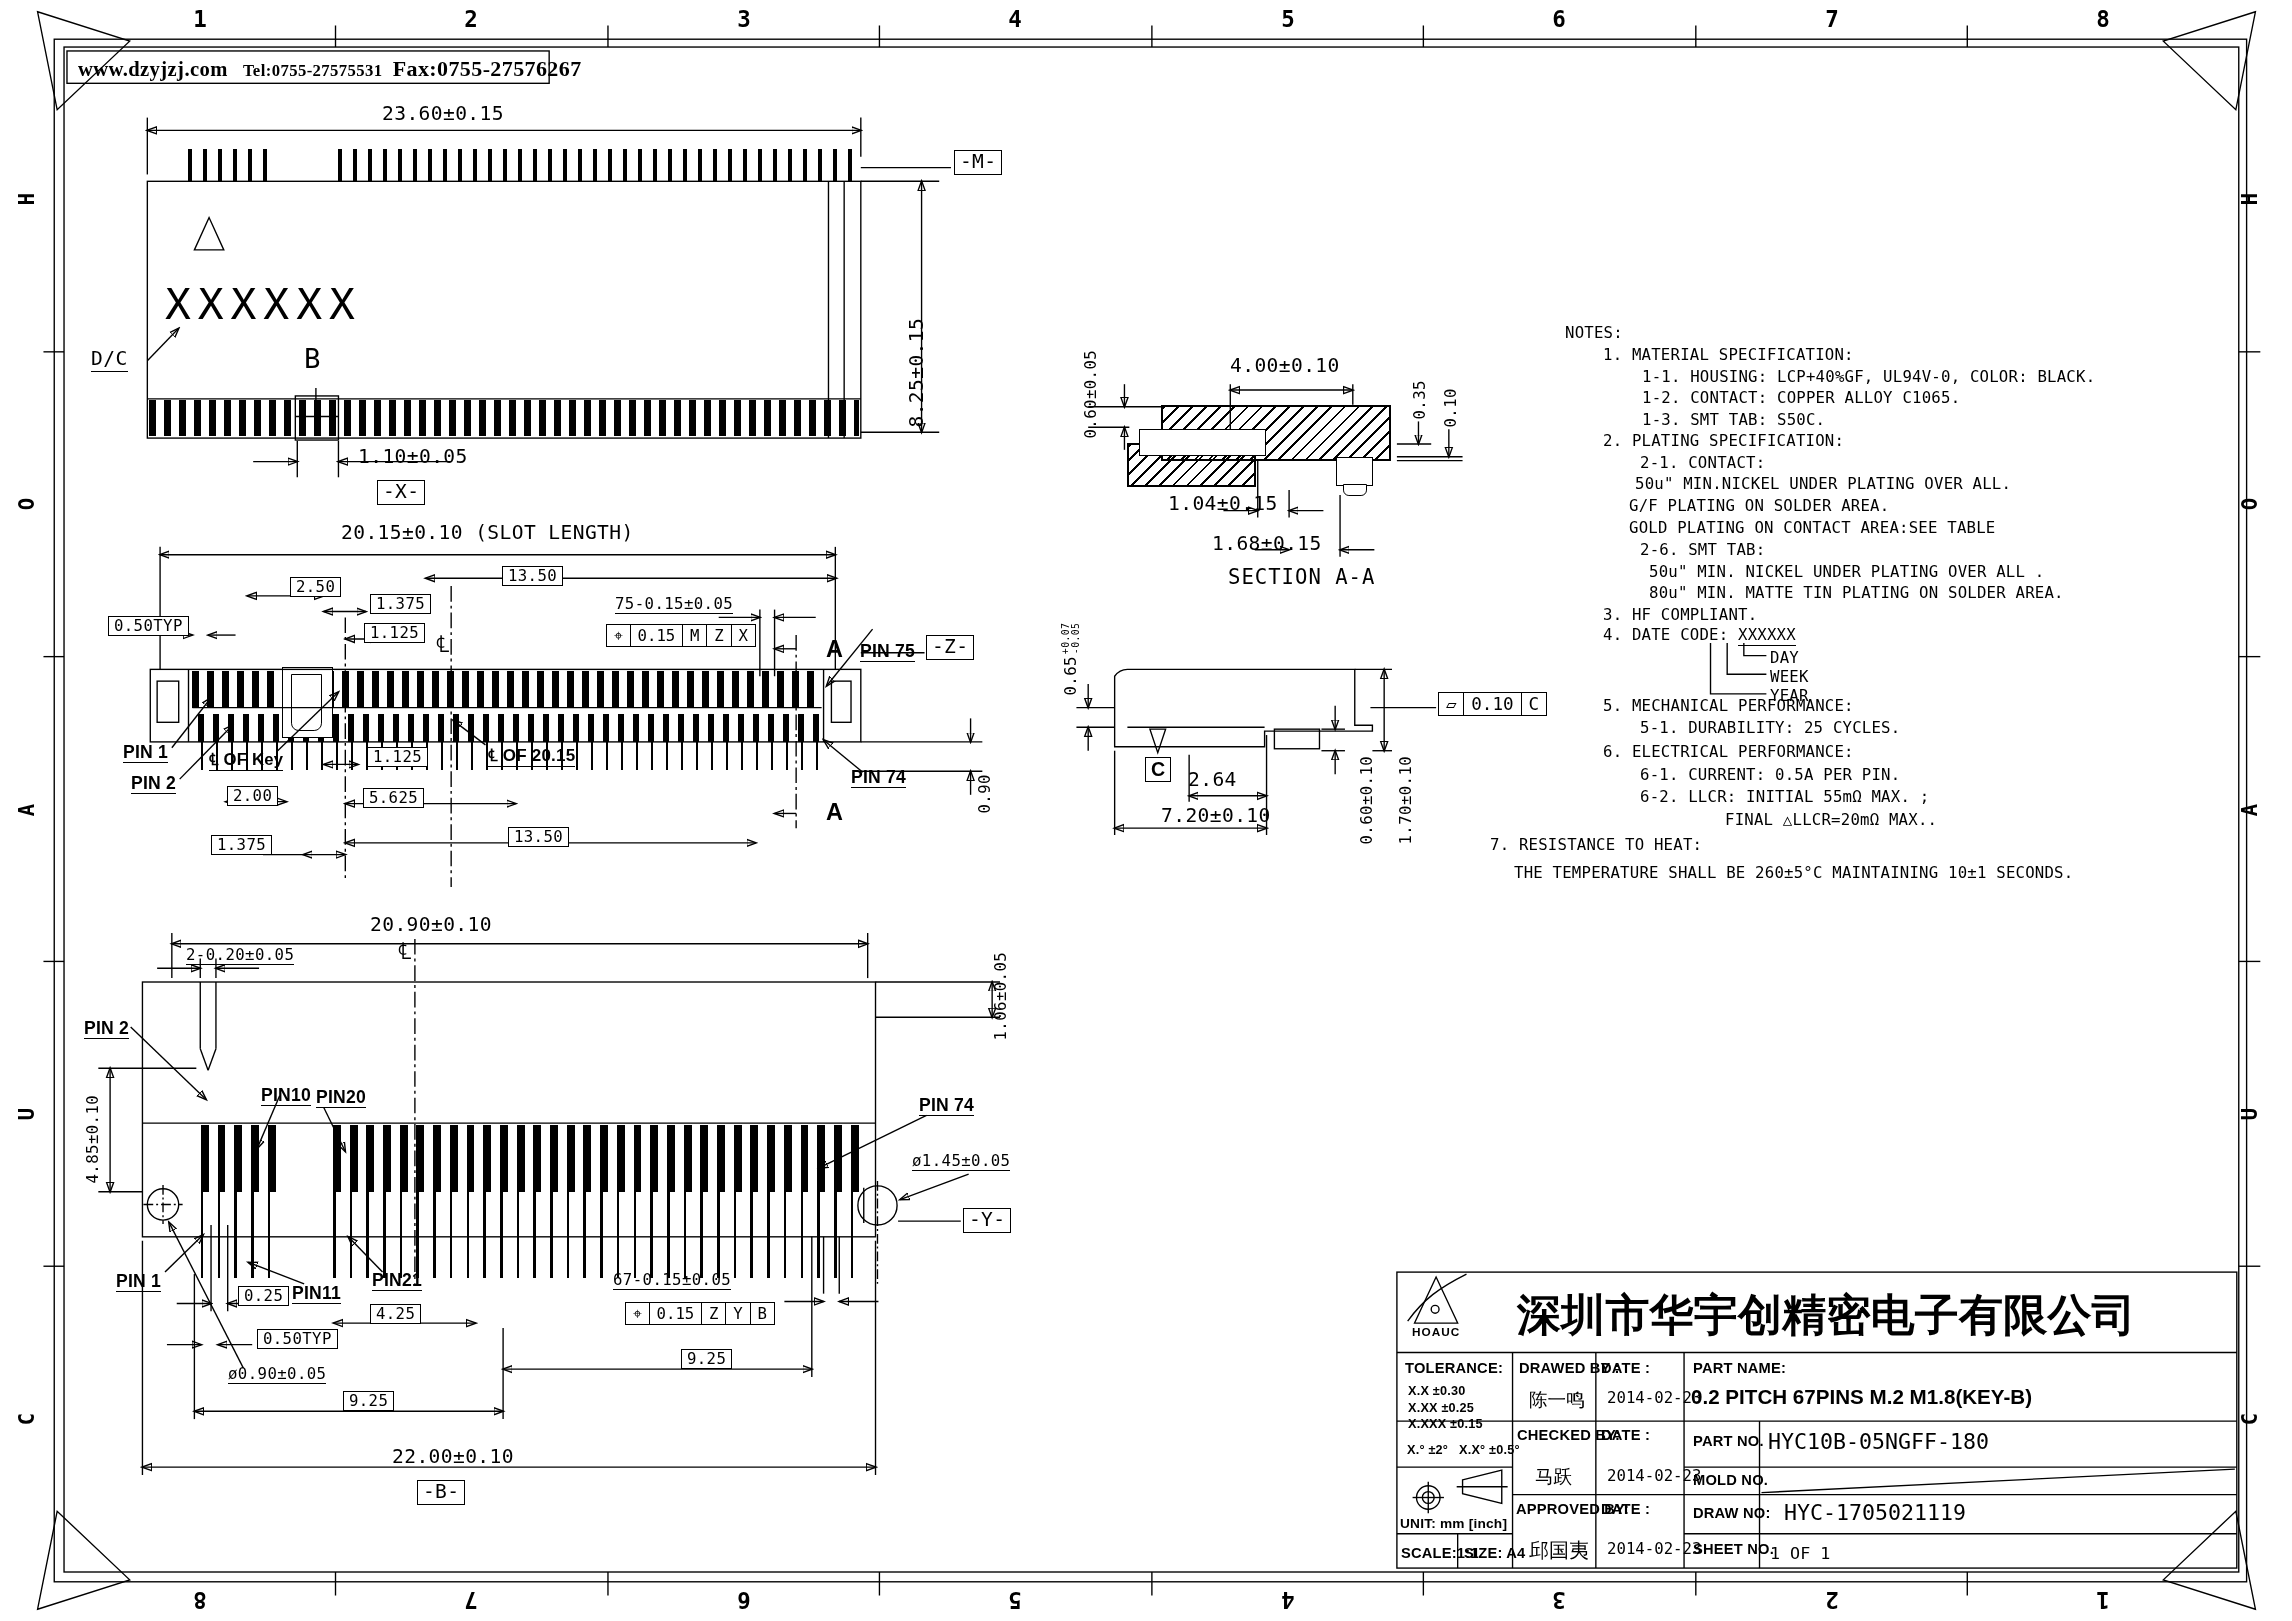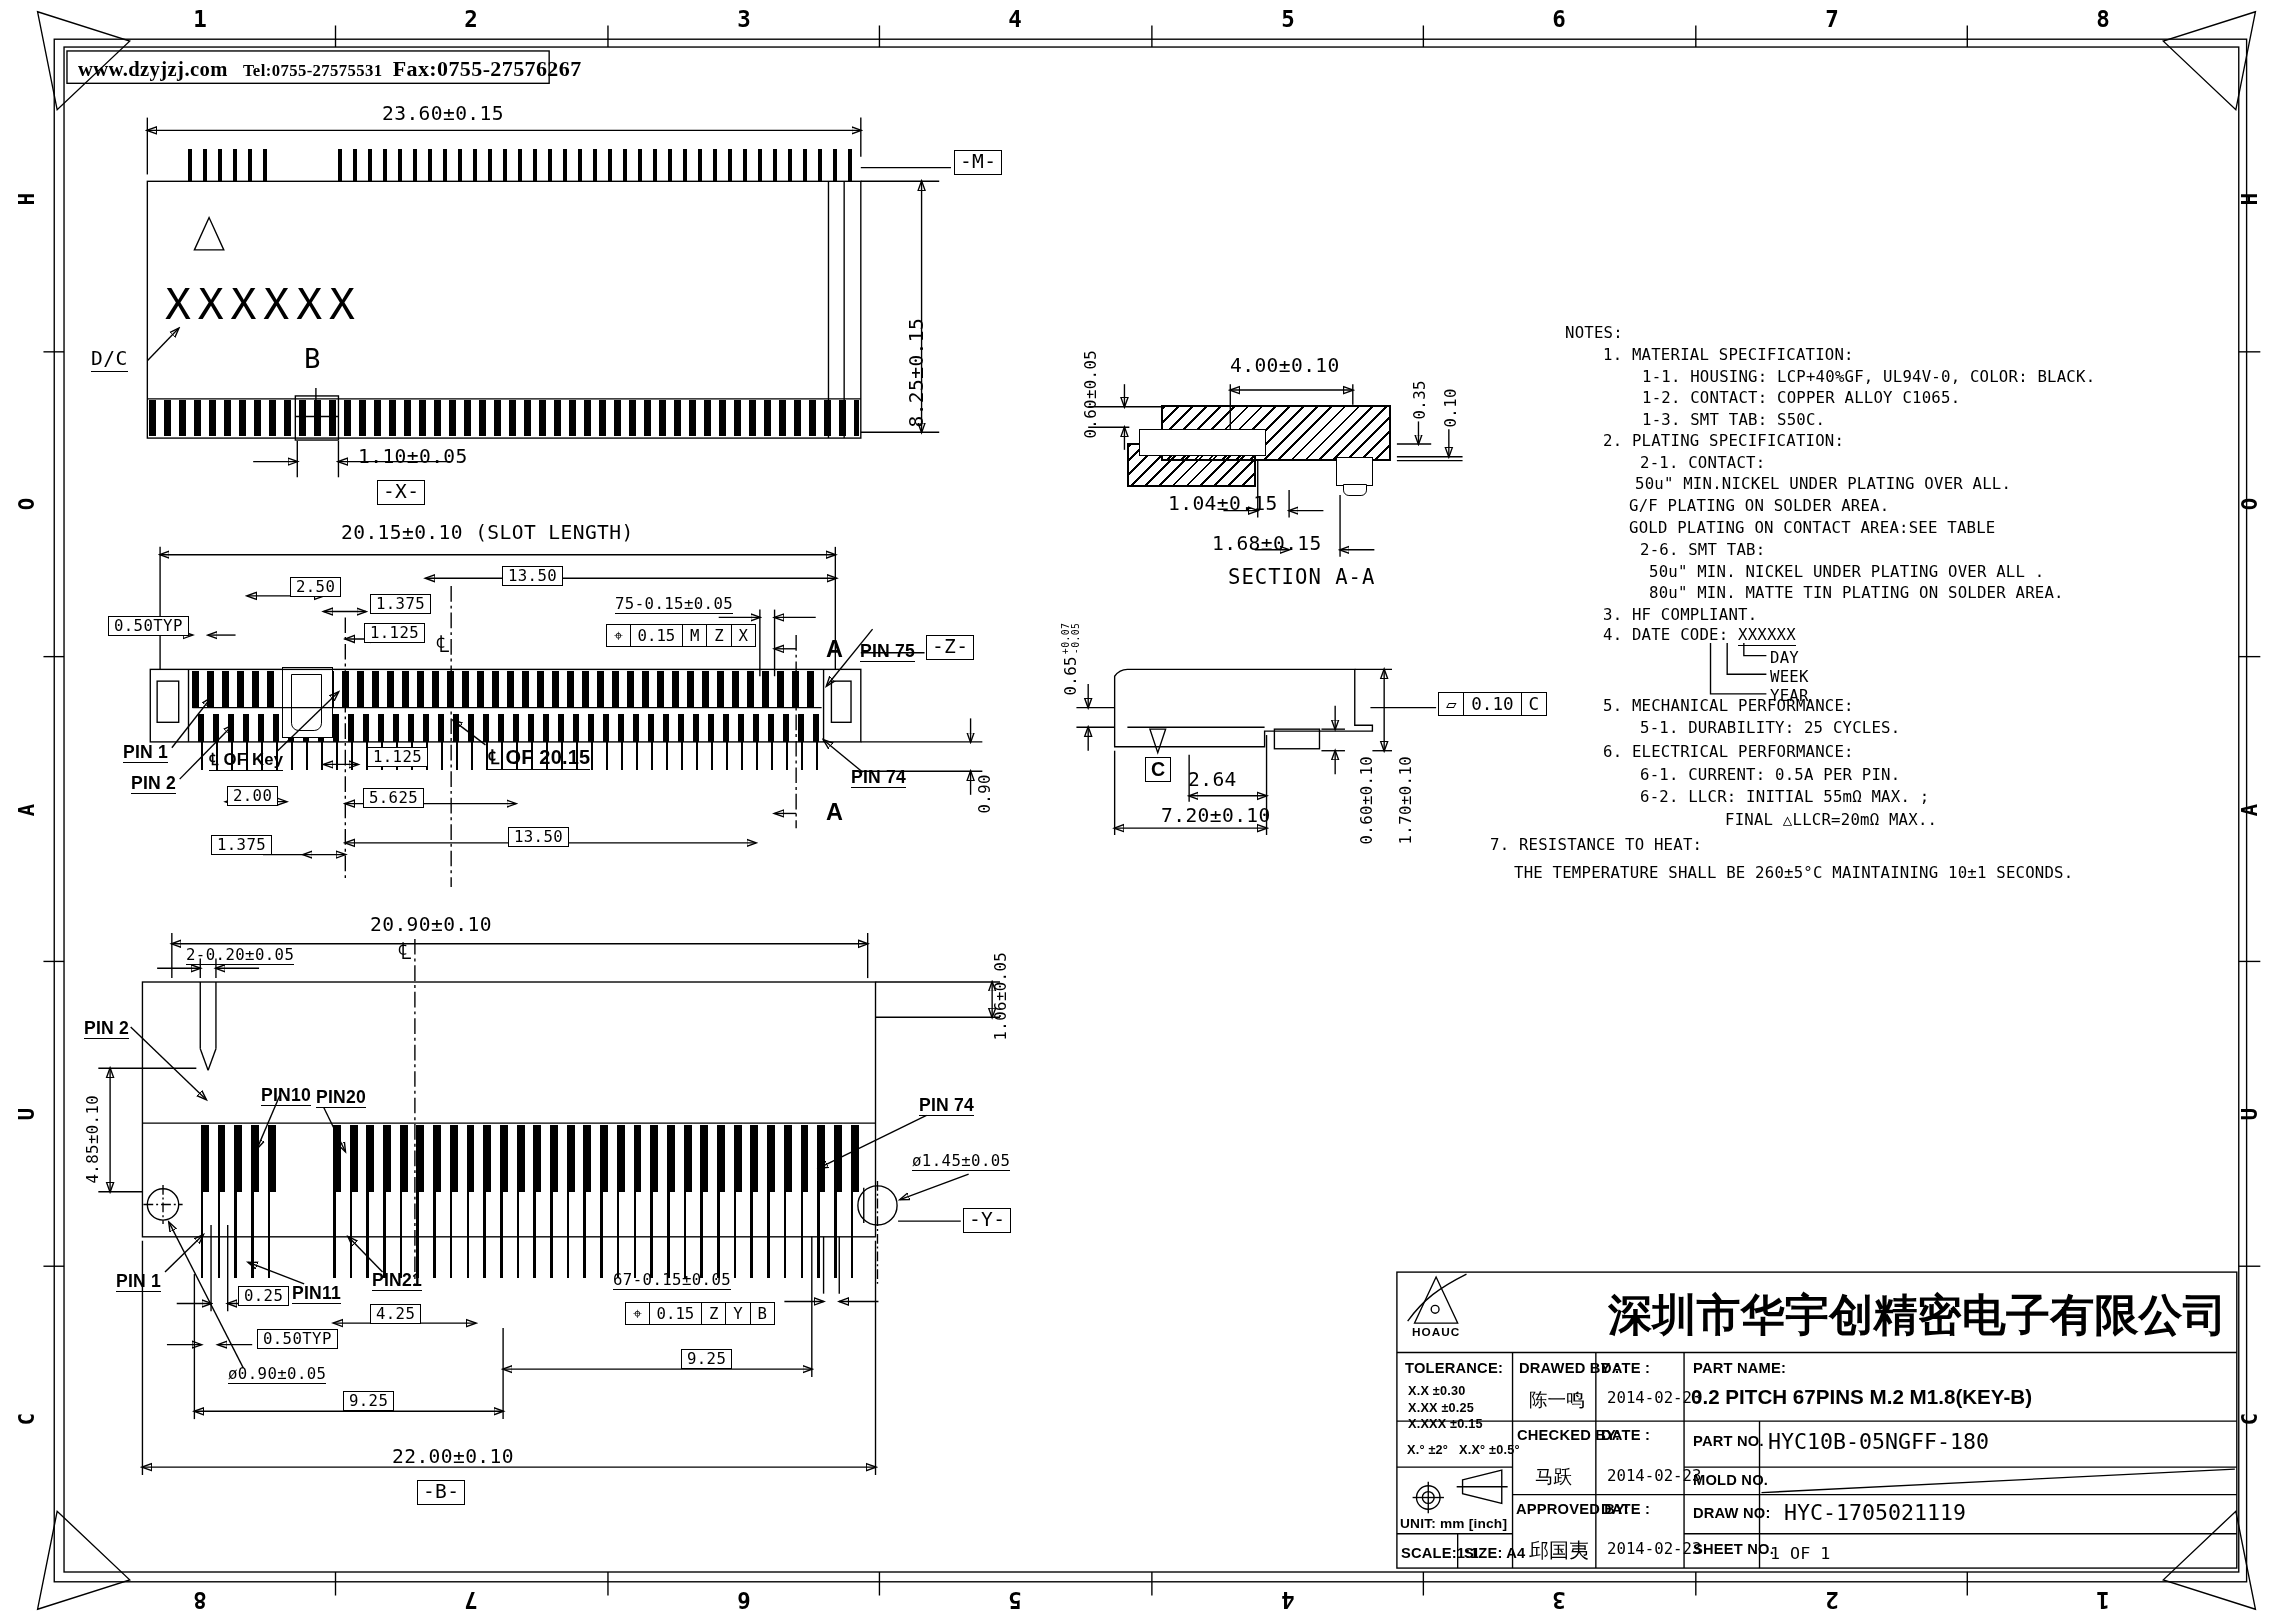--- a/index.html
+++ b/index.html
@@ -353,21 +353,21 @@
     <span>Z</span>
     <span>X</span>
   </div>
   <div class="lbl b ul" style="left:860px;top:642px;font-size:17.6px">PIN 75</div>
   <div class="lbl b" style="left:826px;top:637px;font-size:23.5px">A</div>
   <div class="lbl bx big" style="left:926px;top:635px">-Z-</div>
   <div class="lbl b ul" style="left:123px;top:743px;font-size:17.6px">PIN 1</div>
   <div class="lbl b ul" style="left:131px;top:774px;font-size:17.6px">PIN 2</div>
   <div class="lbl b ul" style="left:209px;top:751px;font-size:16.7px">℄ OF Key</div>
   <div class="lbl bx" style="left:367px;top:747px">1.125</div>
-  <div class="lbl b ul" style="left:488px;top:747px;font-size:20px">℄ OF 20.15</div>
+  <div class="lbl b ul" style="left:488px;top:747px;font-size:17px">℄ OF 20.15</div>
   <div class="lbl b ul" style="left:851px;top:768px;font-size:17.6px">PIN 74</div>
   <div class="lbl bx" style="left:227px;top:786px">2.00</div>
   <div class="lbl bx" style="left:363px;top:788px">5.625</div>
   <div class="lbl bx" style="left:211px;top:835px">1.375</div>
   <div class="lbl bx" style="left:508px;top:827px">13.50</div>
   <div class="lbl v" style="left:993px;top:797px">0.90</div>
   <div class="lbl b" style="left:826px;top:800px;font-size:23.5px">A</div>
 
   <div class="lbl v" style="left:1099px;top:422px">0.60±0.05</div>
   <div class="lbl big" style="left:1230px;top:356px">4.00±0.10</div>
@@ -449,21 +449,21 @@
   </div>
   <div class="lbl bx" style="left:370px;top:1304px">4.25</div>
   <div class="lbl bx" style="left:257px;top:1329px">0.50TYP</div>
   <div class="lbl ul" style="left:228px;top:1366px">ø0.90±0.05</div>
   <div class="lbl bx" style="left:343px;top:1391px">9.25</div>
   <div class="lbl bx" style="left:681px;top:1349px">9.25</div>
   <div class="lbl big" style="left:392px;top:1447px">22.00±0.10</div>
   <div class="lbl bx big" style="left:417px;top:1480px">-B-</div>
 
   <div class="tb b" style="left:1412px;top:1325px;font-size:11.8px;letter-spacing:1px">HOAUC</div>
-  <div class="tb b" style="left:1517px;top:1286px;width:710px;text-align:right;font-size:44px;font-family:'Liberation Serif',serif">深圳市华宇创精密电子有限公司</div>
+  <div class="tb b" style="left:1517px;top:1286px;width:710px;text-align:left;font-size:44px;font-family:'Liberation Serif',serif">深圳市华宇创精密电子有限公司</div>
   <div class="tb b" style="left:1405px;top:1360px;font-size:14.7px">TOLERANCE:</div>
   <div class="tb b" style="left:1408px;top:1384px;font-size:12.7px">X.X    ±0.30</div>
   <div class="tb b" style="left:1408px;top:1401px;font-size:12.7px">X.XX   ±0.25</div>
   <div class="tb b" style="left:1408px;top:1417px;font-size:12.7px">X.XXX ±0.15</div>
   <div class="tb b" style="left:1407px;top:1443px;font-size:12.7px">X.°  ±2°</div>
   <div class="tb b" style="left:1459px;top:1443px;font-size:12.7px">X.X°  ±0.5°</div>
   <div class="tb b" style="left:1400px;top:1516px;font-size:13.7px">UNIT:  mm  [inch]</div>
   <div class="tb b" style="left:1401px;top:1545px;font-size:14.7px">SCALE:1:1</div>
   <div class="tb b" style="left:1464px;top:1545px;font-size:14.7px">SIZE:  A4</div>
   <div class="tb b" style="left:1519px;top:1360px;font-size:14.7px">DRAWED BY :</div>

